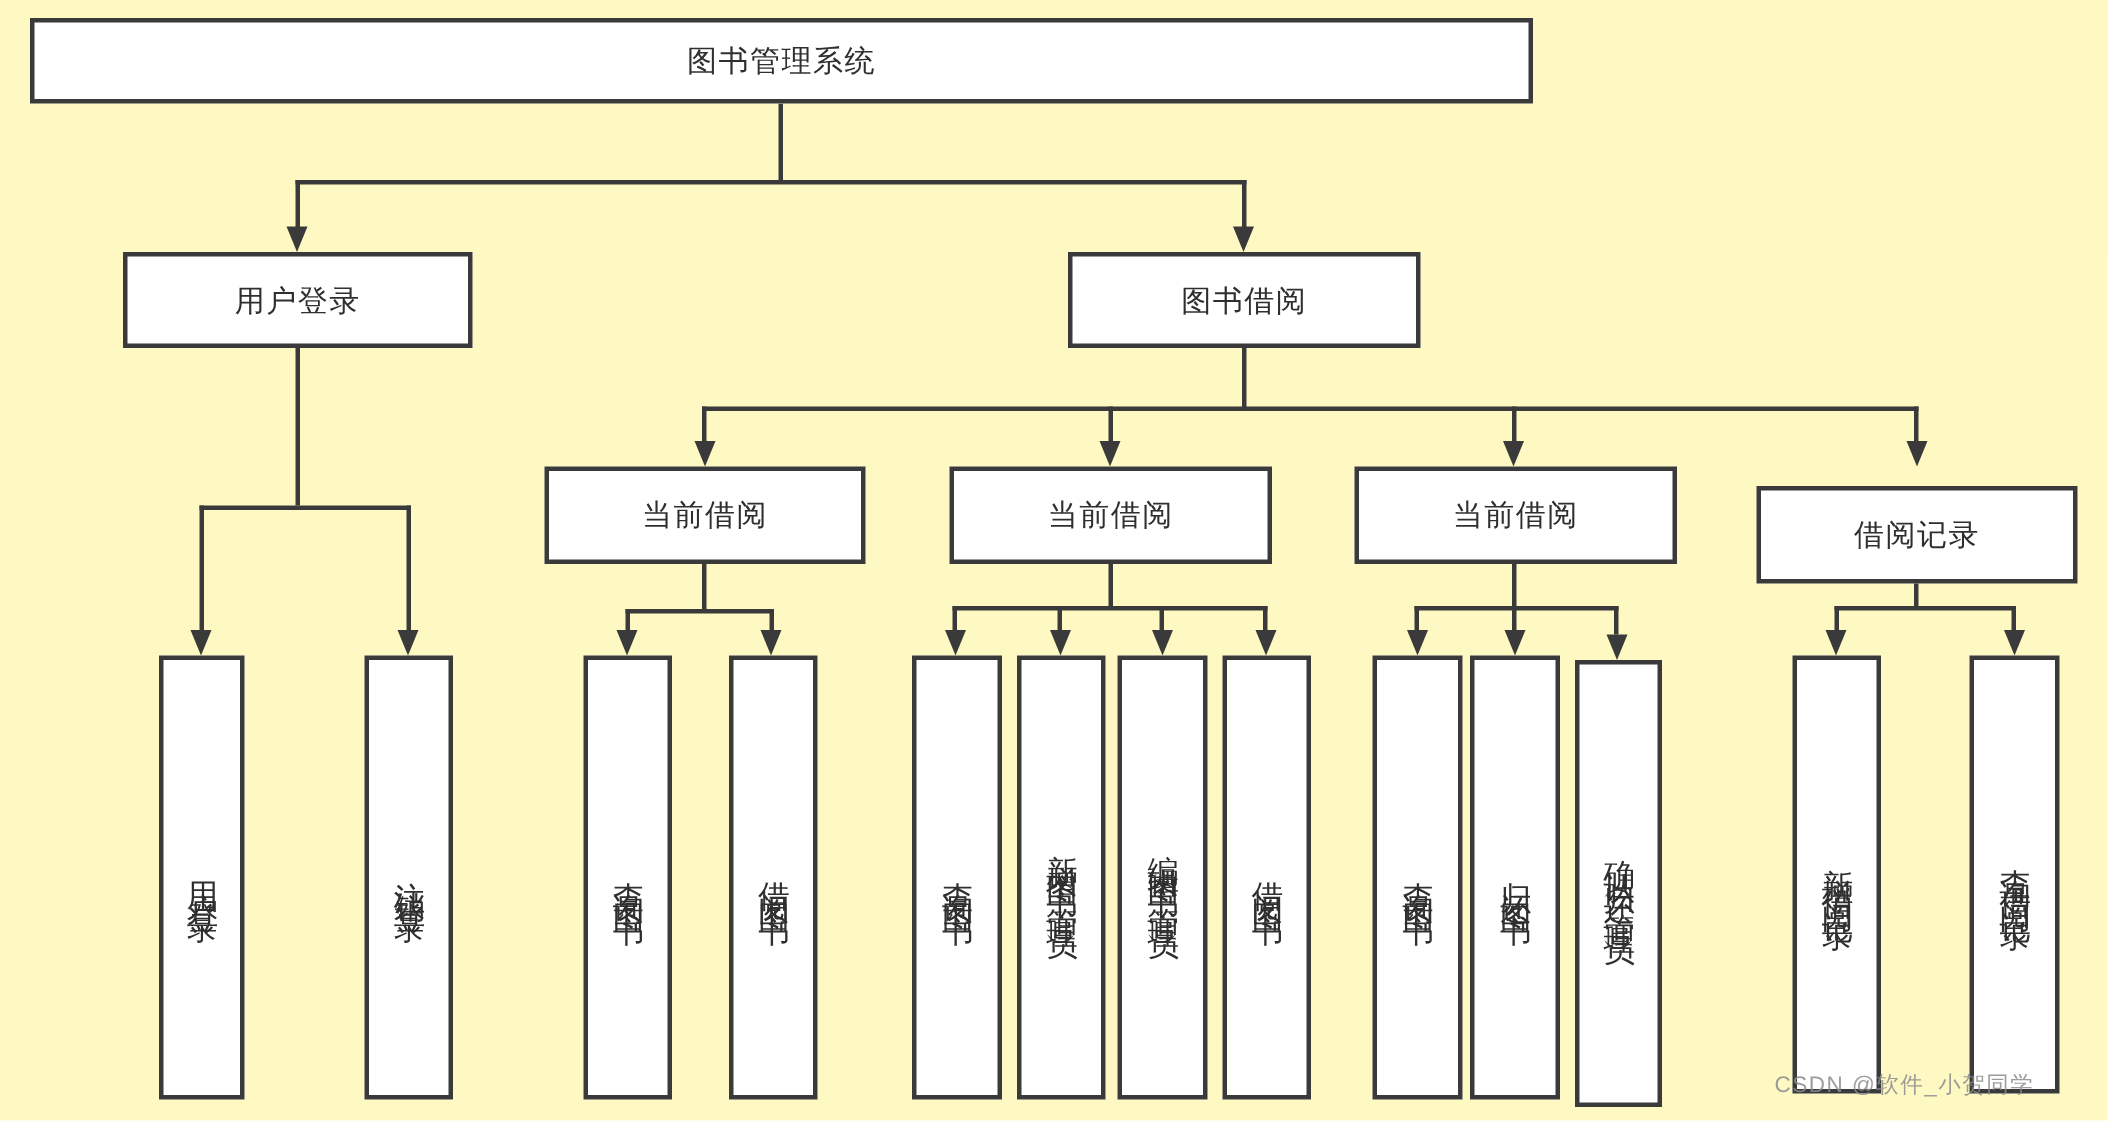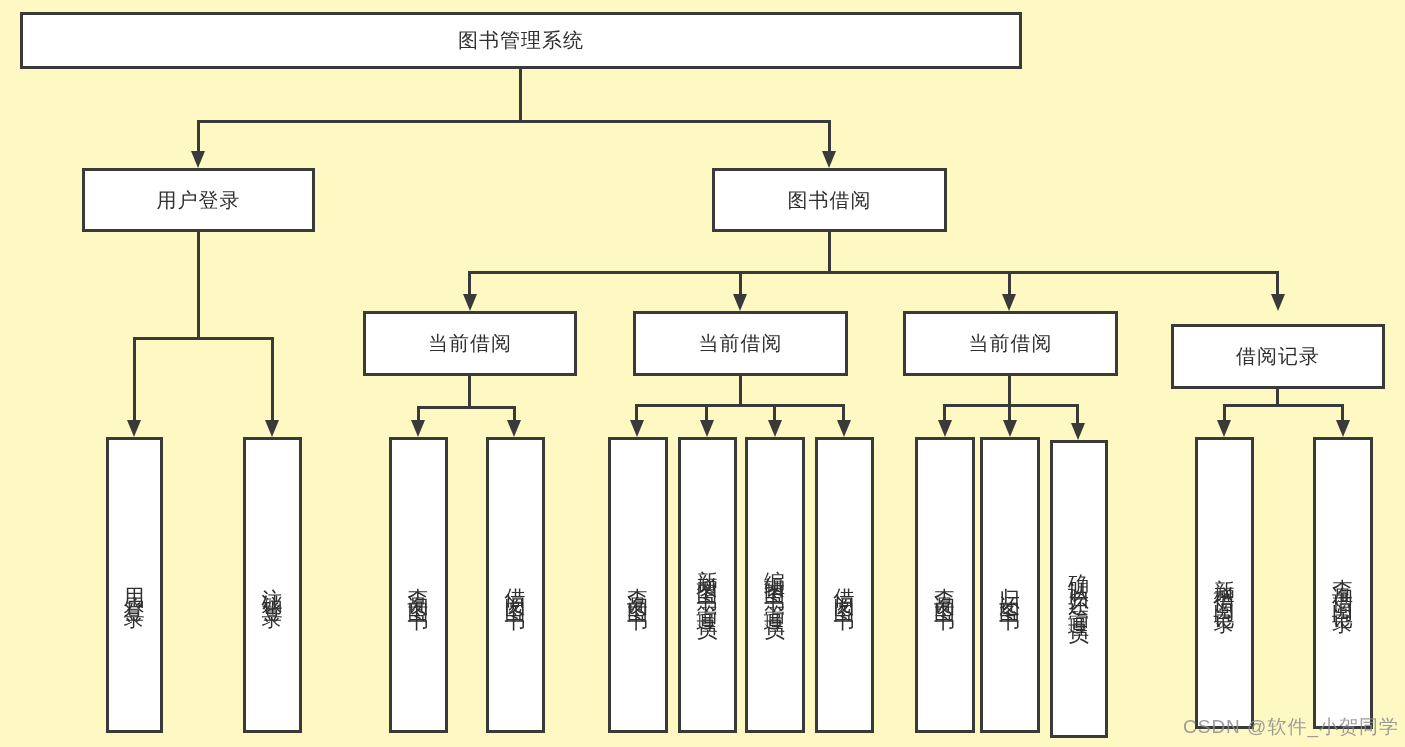--- a/index.html
+++ b/index.html
@@ -20,21 +20,21 @@
   }
   .vl{position:absolute;width:3px;background:#3a3a3a;z-index:1;}
   .hl{position:absolute;height:3px;background:#3a3a3a;z-index:1;}
   .ar{
     position:absolute;width:0;height:0;z-index:1;
     border-left:7px solid transparent;border-right:7px solid transparent;
     border-top:17px solid #3a3a3a;
   }
   .watermark{
     position:absolute;left:1183px;top:714px;z-index:6;
-    font-size:19px;color:rgba(140,140,140,0.85);letter-spacing:1px;white-space:nowrap;
+    font-size:15px;color:rgba(140,140,140,0.85);letter-spacing:1px;white-space:nowrap;
   }
 </style>
 </head>
 <body>
 
 <div class="canvas">
 
   <div class="box" style="left:20px;top:12px;width:1002px;height:57px;">
     <span>图书管理系统</span>
   </div>

